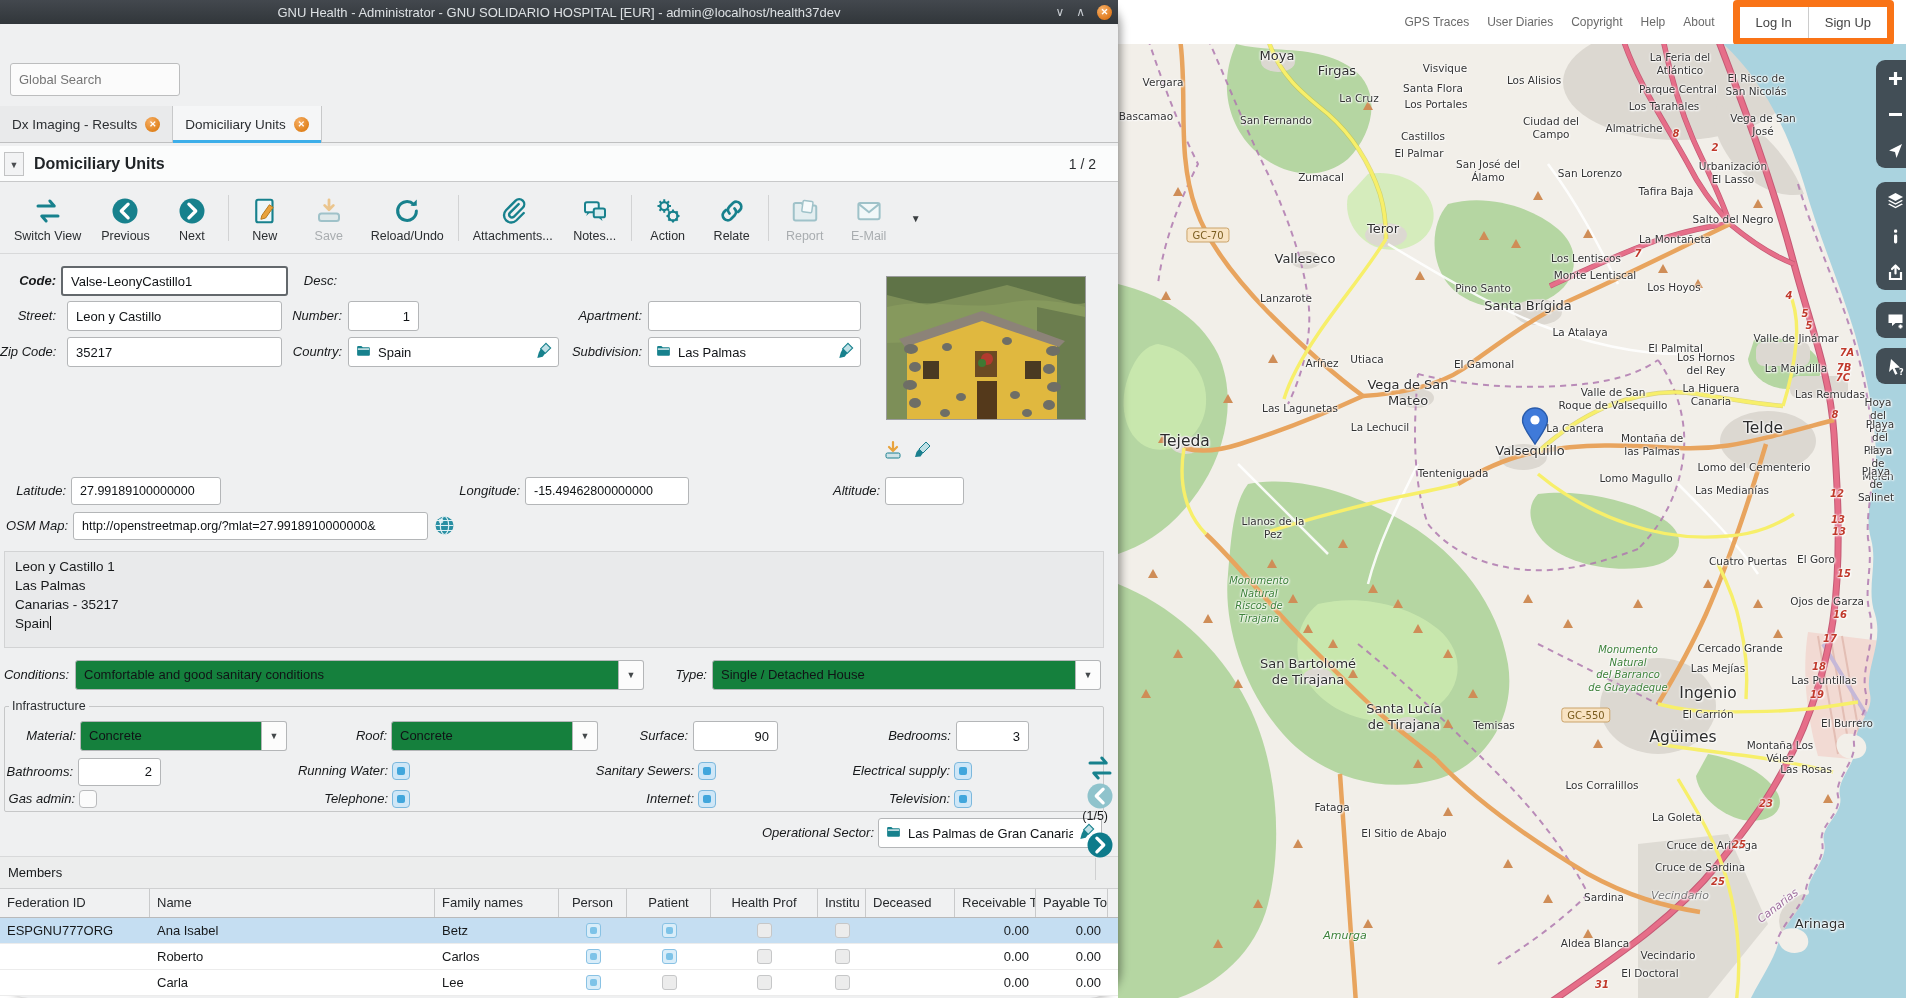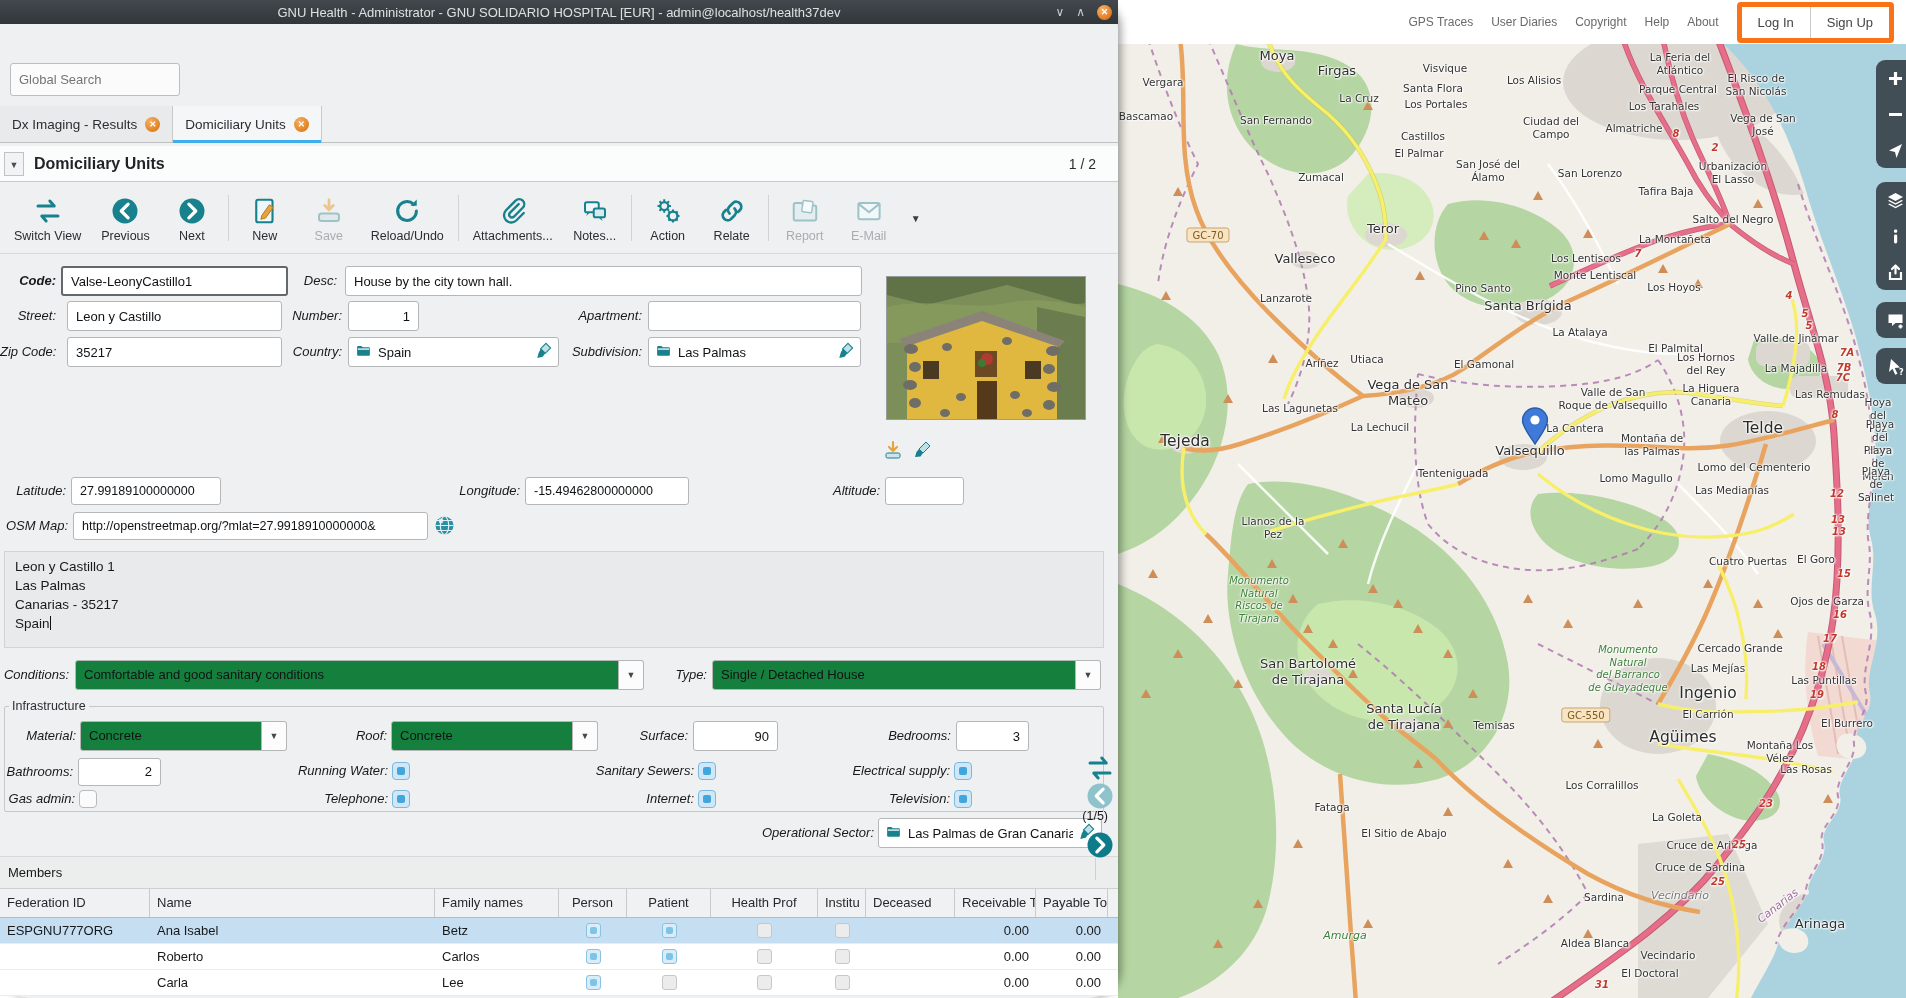--- a/index.html
+++ b/index.html
@@ -103,21 +103,21 @@
   .tcb.un::after { display:none; }
 
   .photo { position:absolute; left:886px; top:276px; width:200px; height:144px; border:1px solid #9a9b9c; }
   .photo-btn { position:absolute; width:20px; height:20px; cursor:pointer; }
 
   
   .osm-pane { position:absolute; left:1118px; top:0; width:788px; height:998px; background:#fff; }
   .osm-header { position:absolute; left:0; top:0; width:100%; height:44px; background:#fff;
     display:flex; align-items:center; justify-content:flex-end; gap:18px; padding-right:12px; }
   .osm-link { font-size:12px; color:#6a6a6a; cursor:pointer; white-space:nowrap; }
-  .osm-auth { display:flex; border:5px solid #f97316; border-radius:4px; overflow:hidden; }
+  .osm-auth { display:flex; border:7px solid #f97316; border-radius:4px; overflow:hidden; }
   .osm-auth span { font-size:13px; color:#444; padding:8px 16px; cursor:pointer; }
   .osm-auth span:first-child { border-right:1px solid #ccc; }
 
   .map { position:absolute; left:0; top:44px; width:788px; height:954px; background:#f2efe9;
     overflow:hidden; font-family:"DejaVu Sans", sans-serif; }
   .map svg.base { position:absolute; left:0; top:0; }
   .map-label { position:absolute; transform:translate(-50%,-50%); white-space:pre-line; text-align:center;
     color:#333; font-size:10.5px; line-height:1.25;
     text-shadow:0 0 2px #fff,0 0 2px #fff,0 0 3px #fff,1px 1px 2px #fff; pointer-events:none; }
   .map-label.lg { font-size:13px; color:#2f2f2f; }
@@ -262,21 +262,20 @@
               <path d="M4 6.5l8 6.5 8-6.5" stroke="#9fc2c9" stroke-width="1.6" fill="none"></path>
             </svg></span>
           <span class="tlabel">E-Mail</span>
         </div>
         <span class="tb-ovf">▼</span>
       </div>
 
     <span class="flabel req" style="left:6px;top:266px;width:50px">Code:</span>
     <input class="fld focused" style="left: 61px; top: 266px; width: 227px;" value="Valse-LeonyCastillo1">
     <span class="flabel" style="left:287px;top:266px;width:50px">Desc:</span>
-    <input class="fld" style="left: 345px; top: 266px; width: 517px;" value="House by the city town hall.">
 
     <span class="flabel" style="left:6px;top:301px;width:50px">Street:</span>
     <input class="fld" style="left: 67px; top: 301px; width: 215px;" value="Leon y Castillo">
     <span class="flabel" style="left:262px;top:301px;width:80px">Number:</span>
     <input class="fld num" style="left: 348px; top: 301px; width: 71px;" value="1">
     <span class="flabel" style="left:552px;top:301px;width:90px">Apartment:</span>
     <input class="fld" style="left: 648px; top: 301px; width: 213px;" value="">
 
     <span class="flabel" style="left:0px;top:337px;width:56px">Zip Code:</span>
     <input class="fld" style="left: 67px; top: 337px; width: 215px;" value="35217">

